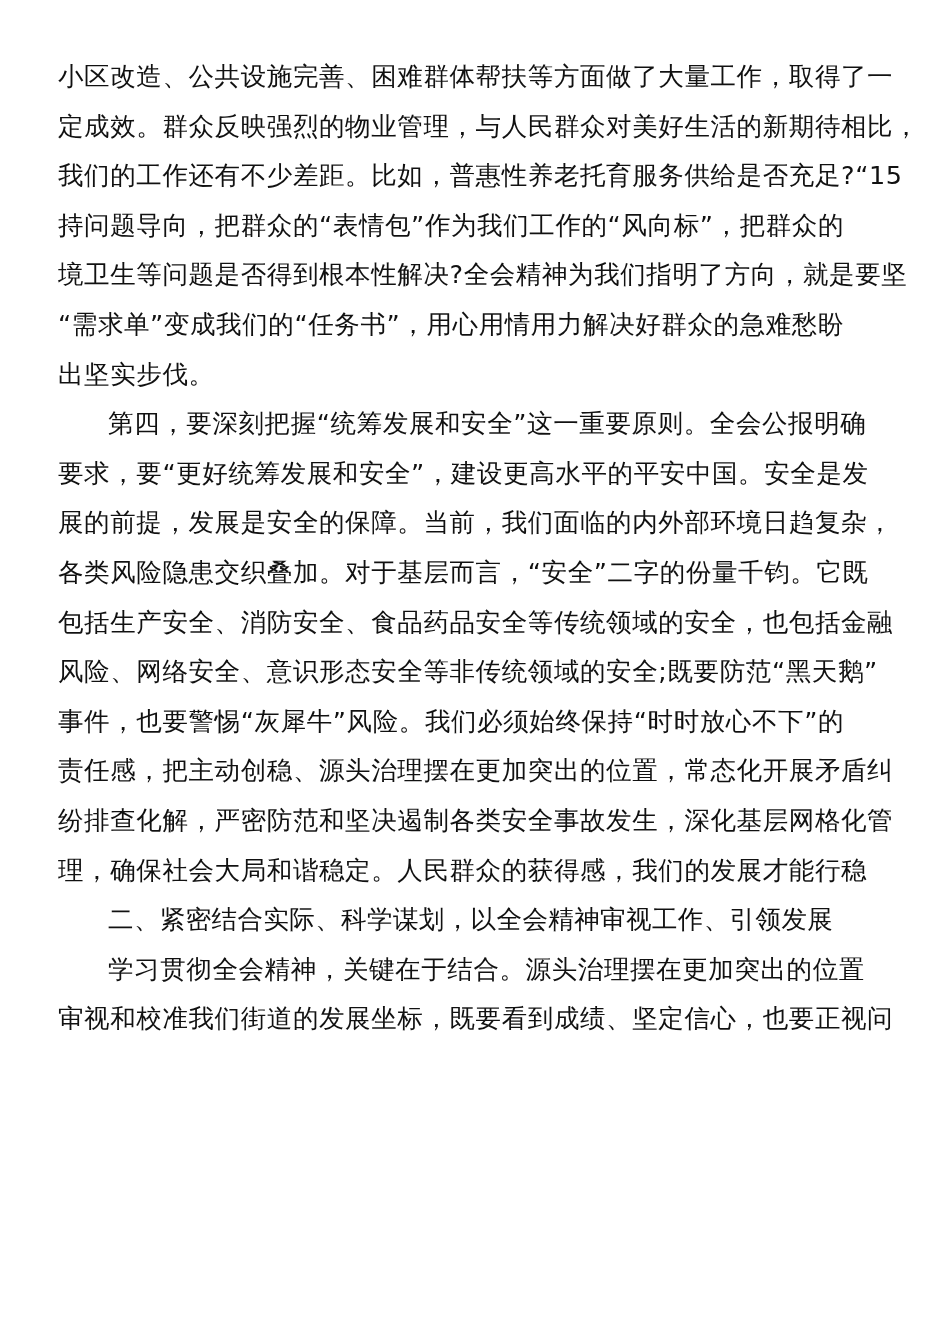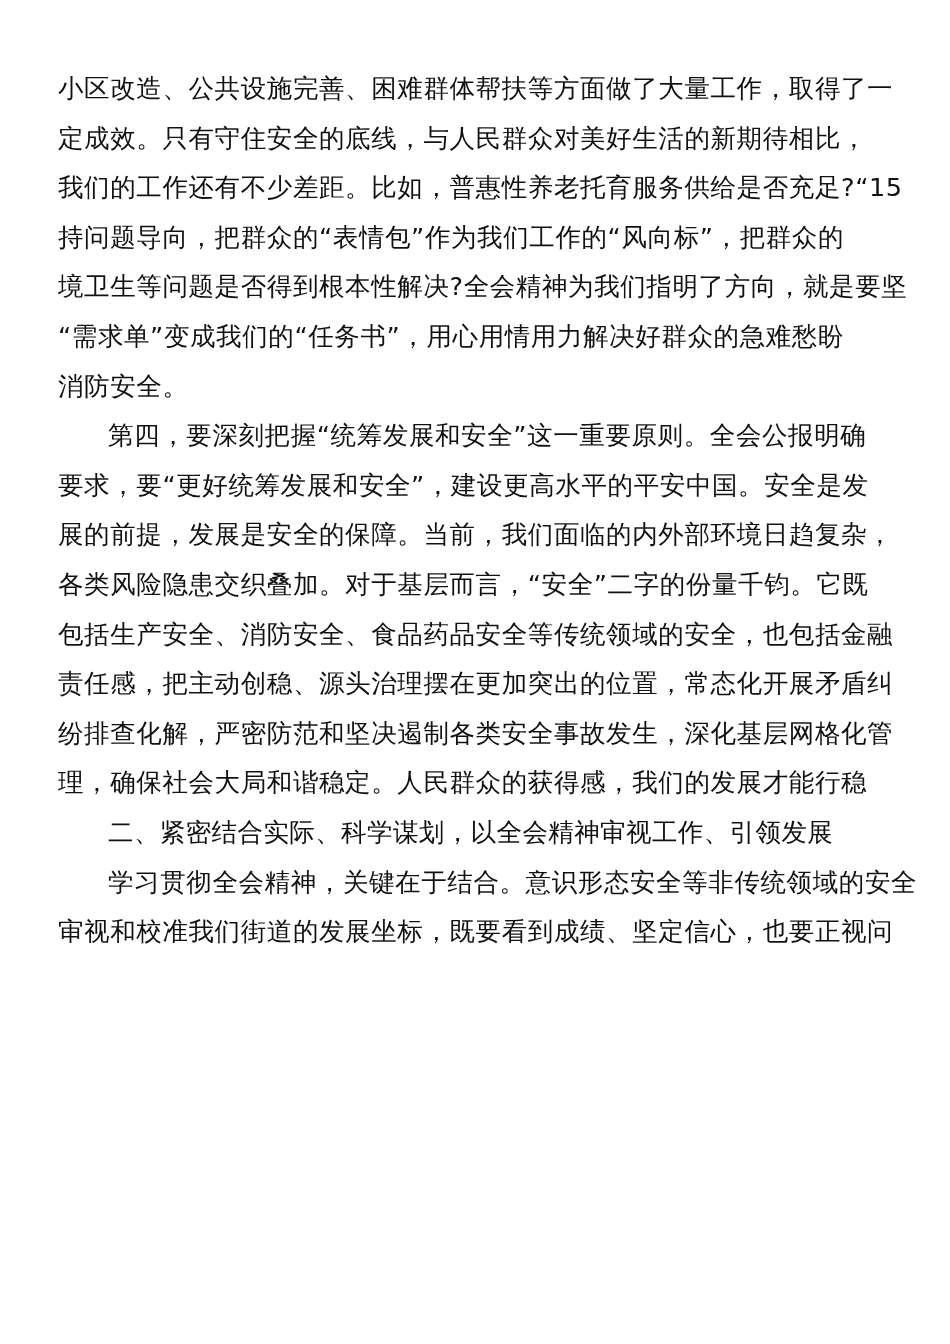--- a/index.html
+++ b/index.html
@@ -11,21 +11,21 @@
       width: 950px;
       height: 1344px;
       overflow: hidden;
       position: relative;
       font-family: "DejaVu Sans", "Liberation Sans", sans-serif;
       color: #111111;
     }
     .page {
       position: absolute;
       left: 58px;
-      top: 64px;
+      top: 52px;
       width: 830px;
     }
     .line {
       height: 49.6px;
       line-height: 49.6px;
       font-size: 25.5px;
       white-space: nowrap;
       letter-spacing: 0.6px;
       overflow: visible;
     }
@@ -35,30 +35,32 @@
     .line.heading {
       letter-spacing: 0.4px;
       font-family: Liberation Serif, serif;
     }
   </style>
 </head>
 <body>
 
 <div class="page">
   <div class="line">小区改造、公共设施完善、困难群体帮扶等方面做了大量工作，取得了一</div>
-  <div class="line">定成效。只有守住安全的底线，与人民群众对美好生活的新期待相比，</div>
+  <div class="line">定成效。群众反映强烈的物业管理，与人民群众对美好生活的新期待相比，</div>
   <div class="line">我们的工作还有不少差距。比如，普惠性养老托育服务供给是否充足?“15</div>
   <div class="line">持问题导向，把群众的“表情包”作为我们工作的“风向标”，把群众的</div>
   <div class="line">境卫生等问题是否得到根本性解决?全会精神为我们指明了方向，就是要坚</div>
   <div class="line">“需求单”变成我们的“任务书”，用心用情用力解决好群众的急难愁盼</div>
-  <div class="line">消防安全。</div>
+  <div class="line">出坚实步伐。</div>
   <div class="line indent">第四，要深刻把握“统筹发展和安全”这一重要原则。全会公报明确</div>
   <div class="line">要求，要“更好统筹发展和安全”，建设更高水平的平安中国。安全是发</div>
   <div class="line">展的前提，发展是安全的保障。当前，我们面临的内外部环境日趋复杂，</div>
   <div class="line">各类风险隐患交织叠加。对于基层而言，“安全”二字的份量千钧。它既</div>
   <div class="line">包括生产安全、消防安全、食品药品安全等传统领域的安全，也包括金融</div>
+  <div class="line">风险、网络安全、意识形态安全等非传统领域的安全;既要防范“黑天鹅”</div>
+  <div class="line">事件，也要警惕“灰犀牛”风险。我们必须始终保持“时时放心不下”的</div>
   <div class="line">责任感，把主动创稳、源头治理摆在更加突出的位置，常态化开展矛盾纠</div>
   <div class="line">纷排查化解，严密防范和坚决遏制各类安全事故发生，深化基层网格化管</div>
   <div class="line">理，确保社会大局和谐稳定。人民群众的获得感，我们的发展才能行稳</div>
   <div class="line indent heading">二、紧密结合实际、科学谋划，以全会精神审视工作、引领发展</div>
-  <div class="line indent">学习贯彻全会精神，关键在于结合。意识形态安全等非传统领域的安全</div>
+  <div class="line indent">学习贯彻全会精神，关键在于结合。源头治理摆在更加突出的位置</div>
   <div class="line">审视和校准我们街道的发展坐标，既要看到成绩、坚定信心，也要正视问</div>
 </div>
 
 </body></html>

